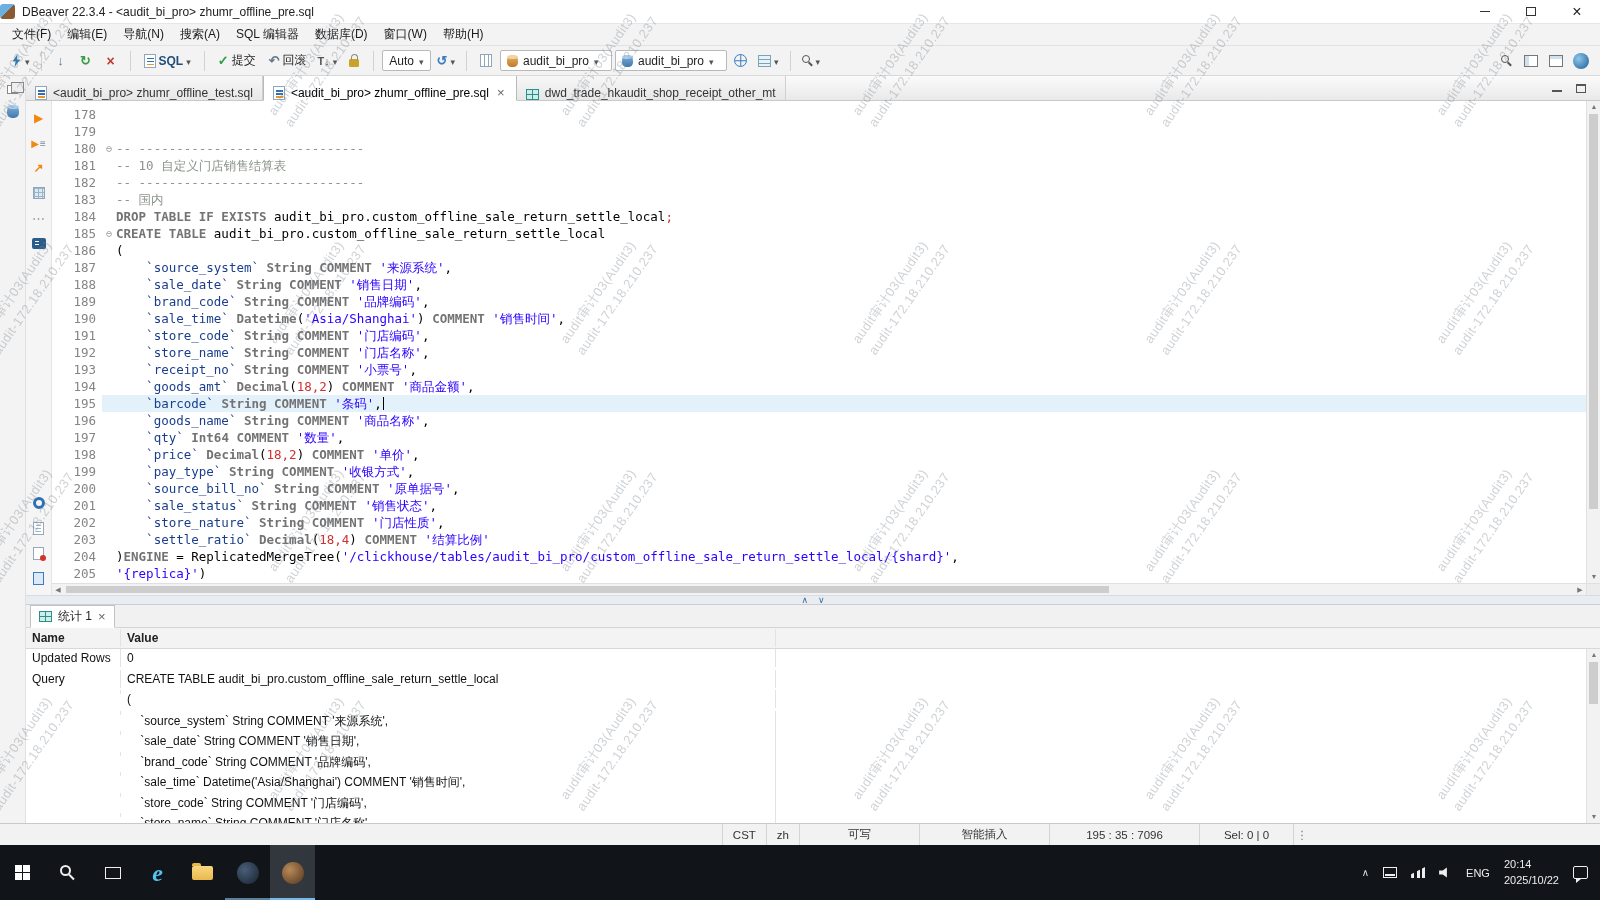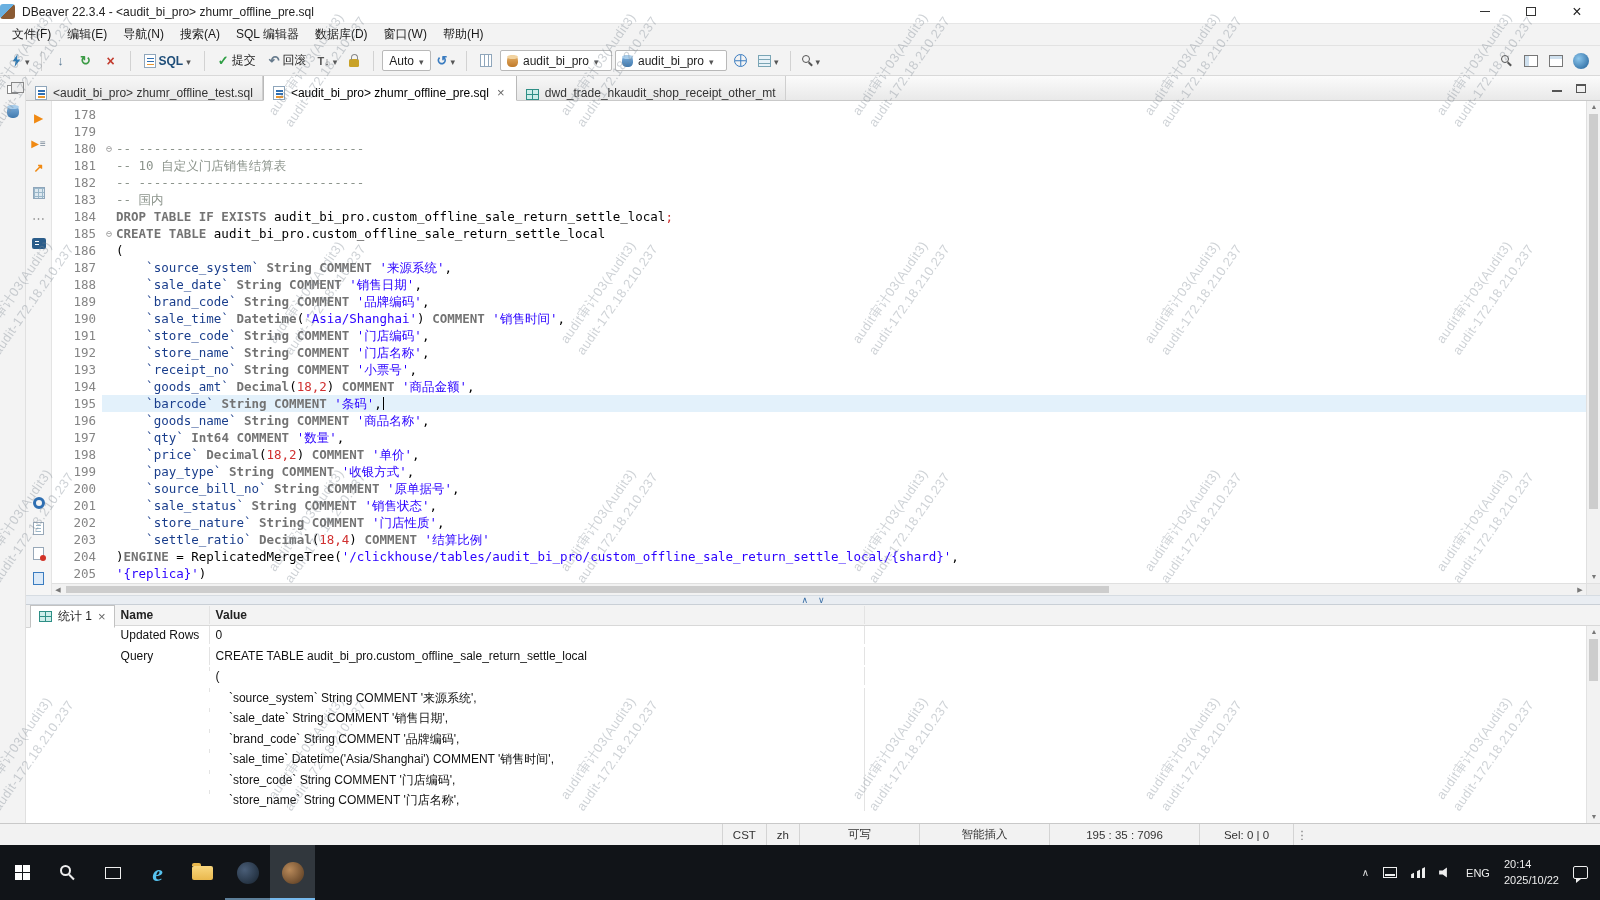--- a/index.html
+++ b/index.html
@@ -124,21 +124,21 @@
 .harr.left{left:0}.harr.left::before{content:"◀"}
 .harr.right{right:0}.harr.right::before{content:"▶"}
 
 
 .sash{height:10px;background:#e9edf2;border-top:1px solid #d6dce2;border-bottom:1px solid #c9cfd6;display:flex;align-items:center;justify-content:center;gap:10px}
 .sash-ic{font-size:9px;color:#3a6ea5;line-height:1}
 .sash-ic.up::before{content:"∧"}
 .sash-ic.dn::before{content:"∨"}
 
 
-.results{height:218px;display:flex;background:#fff}
+.results{height:218px;display:flex;flex-direction:column;background:#fff}
 .rtabbar{height:23px;background:#f1f1f1;border-bottom:1px solid #d4d4d4;display:flex;align-items:stretch;padding-left:4px}
 .rtab{display:flex;align-items:center;gap:6px;padding:0 8px;background:#fff;border:1px solid #c2c2c2;border-bottom:1px solid #fff;margin-bottom:-1px;position:relative;z-index:2}
 .rtab-close{color:#666}
 .rtab-close::before{content:"×";font-size:13px}
 .grid{flex:1;position:relative;overflow:hidden}
 .ghead{display:flex;background:#f3f3f3;border-bottom:1px solid #d8d8d8;height:21px;align-items:center;font-weight:bold;color:#222}
 .gname{width:95px;flex:none;padding:2px 6px;border-right:1px solid #e3e3e3;overflow:hidden;white-space:pre}
 .gval{width:655px;flex:none;padding:2px 6px;border-right:1px solid #e3e3e3;overflow:hidden;white-space:pre}
 .gbody{position:absolute;top:21px;left:0;right:14px;bottom:0;overflow:hidden}
 .grow{display:flex;height:20.5px;align-items:flex-start;color:#111}

